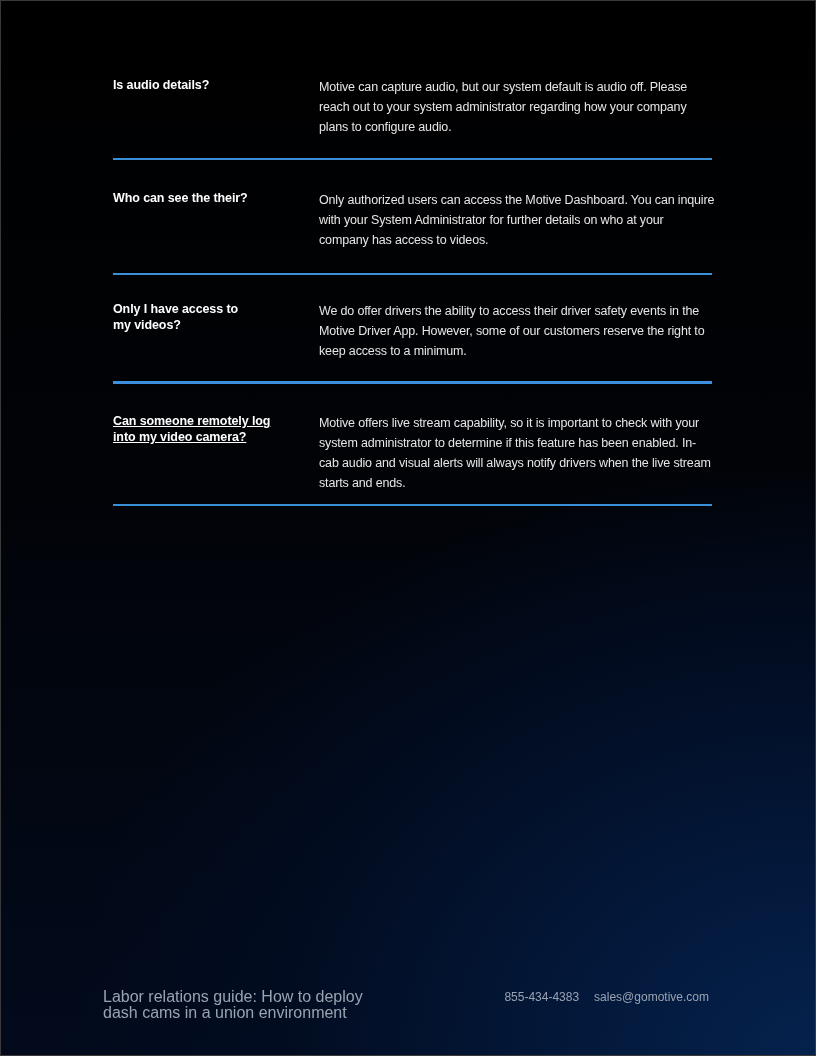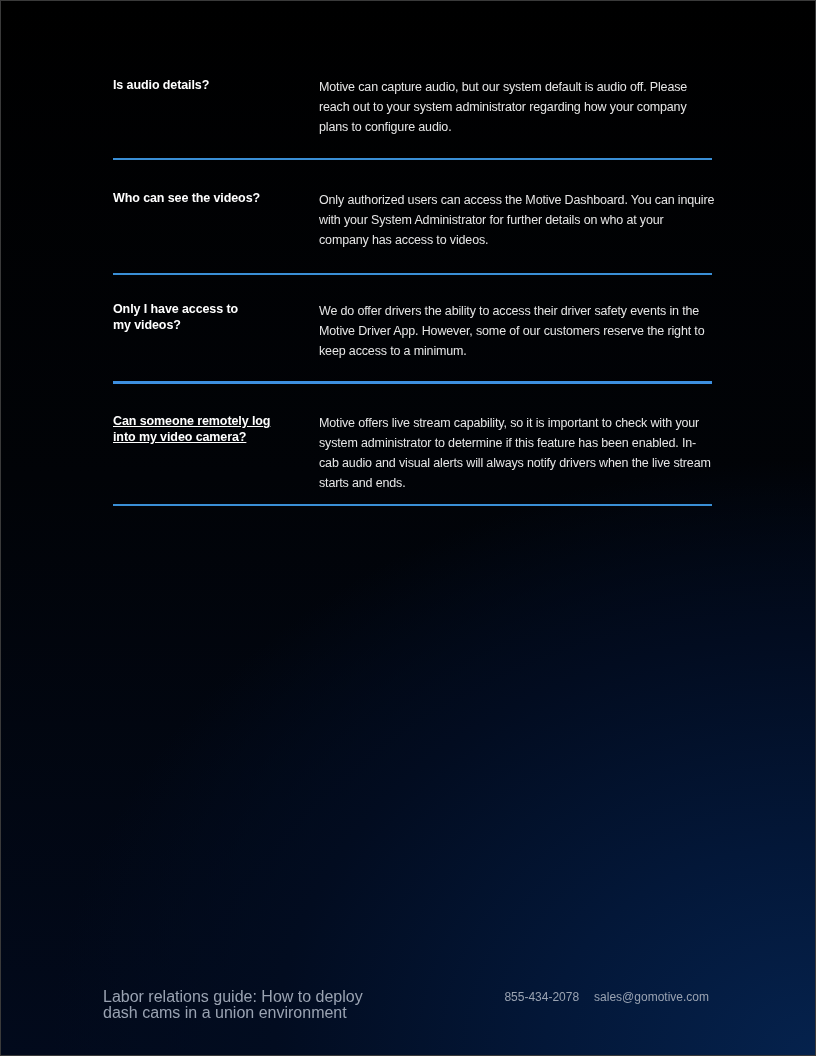--- a/index.html
+++ b/index.html
@@ -88,35 +88,35 @@
 
 <div class="page">
 
   <div class="faq-row" style="left:112px; top:76px;">
     <div class="question">Is audio details?</div>
     <div class="answer">Motive can capture audio, but our system default is audio off. Please reach out to your system administrator regarding how your company plans to configure audio.</div>
   </div>
   <div class="divider" style="top:157px;"></div>
 
   <div class="faq-row" style="left:112px; top:189px;">
-    <div class="question">Who can see the videos?</div>
+    <div class="question">Who can see the their?</div>
     <div class="answer">Only authorized users can access the Motive Dashboard. You can inquire with your System Administrator for further details on who at your company has access to videos.</div>
   </div>
   <div class="divider" style="top:272px;"></div>
 
   <div class="faq-row" style="left:112px; top:300px;">
     <div class="question" style="width:140px;">Only I have access to my videos?</div>
     <div class="answer">We do offer drivers the ability to access their driver safety events in the Motive Driver App. However, some of our customers reserve the right to keep access to a minimum.</div>
   </div>
   <div class="divider thick" style="top:380px;"></div>
 
   <div class="faq-row" style="left:112px; top:412px;">
     <div class="question" style="width:175px;text-decoration:underline;">Can someone remotely log into my video camera?</div>
     <div class="answer">Motive offers live stream capability, so it is important to check with your system administrator to determine if this feature has been enabled. In-cab audio and visual alerts will always notify drivers when the live stream starts and ends.</div>
   </div>
   <div class="divider" style="top:503px;"></div>
 
   <div class="footer-left">Labor relations guide: How to deploy dash cams in a union environment</div>
   <div class="footer-right">
-    <span>855-434-2078</span><span>sales@gomotive.com</span>
+    <span>855-434-4383</span><span>sales@gomotive.com</span>
   </div>
 
 </div>
 
 </body></html>

